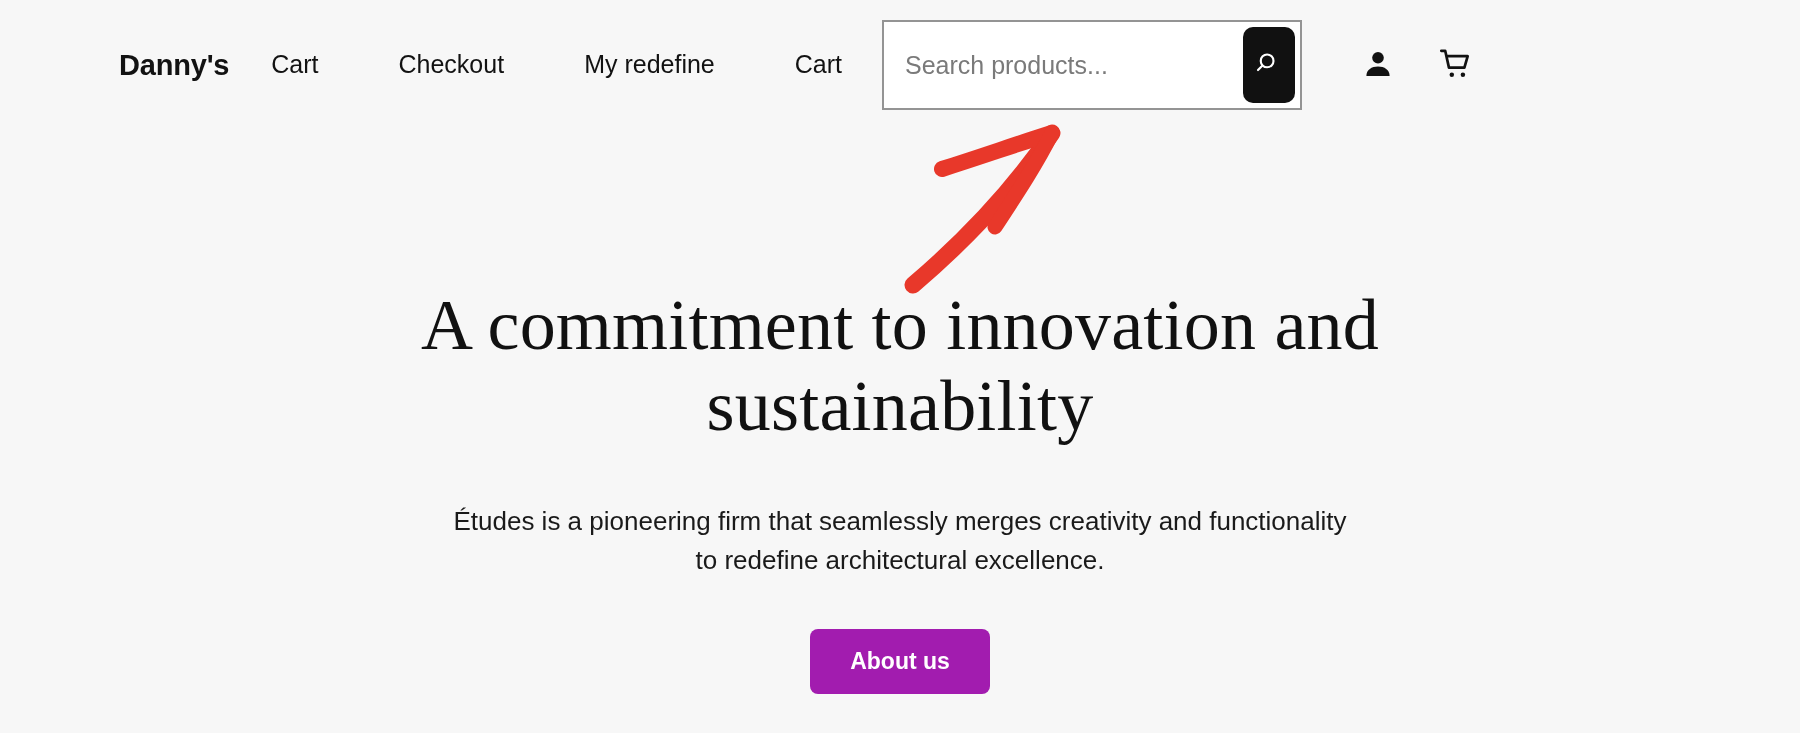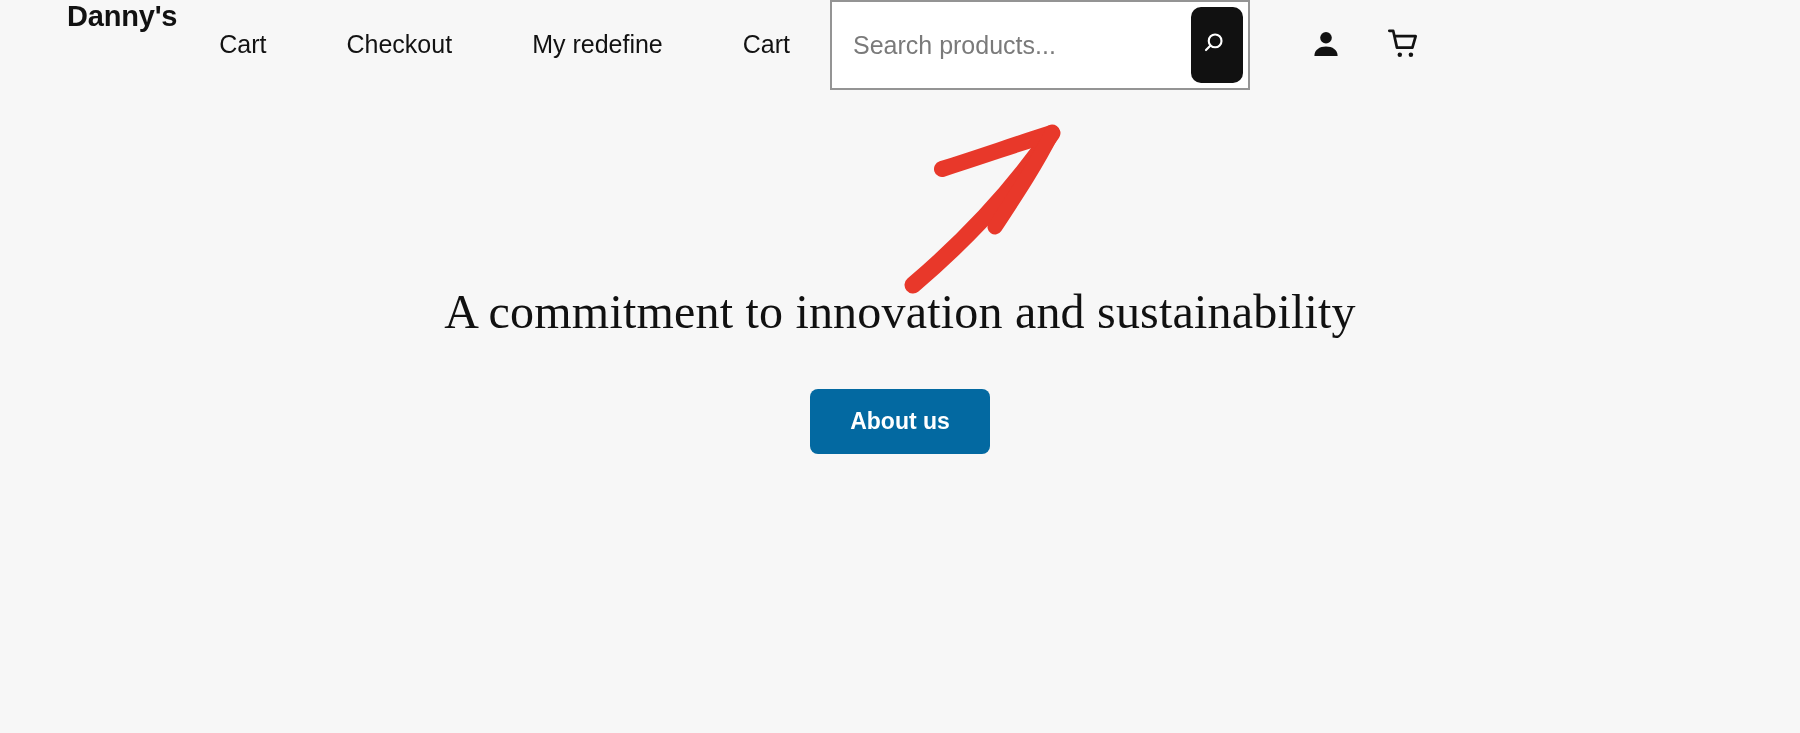--- a/index.html
+++ b/index.html
@@ -24,23 +24,23 @@
   }
 
   
   .site-header {
     position: absolute;
     top: 0;
     left: 0;
     width: 1436px;
     height: 130px;
     display: flex;
-    align-items: flex-start;
+    align-items: center;
     box-sizing: border-box;
-    padding: 0 80px 0 67px;
+    padding: 0 80px 0 119px;
   }
 
   .site-title {
     font-size: 29px;
     font-weight: bold;
     color: #121212;
     letter-spacing: -0.2px;
     white-space: nowrap;
   }
 
@@ -130,41 +130,41 @@
   .hero {
     position: absolute;
     top: 285px;
     left: 0;
     width: 1800px;
     text-align: center;
   }
 
   .hero-title {
     font-family: "Liberation Serif", "DejaVu Serif", serif;
-    font-size: 48px;
+    font-size: 72px;
     line-height: 1.12;
     font-weight: normal;
     color: #111111;
     margin: 0 auto;
     max-width: 960px;
     letter-spacing: 0.2px;
   }
 
   .hero-text {
     font-size: 26px;
     line-height: 1.48;
     color: #1a1a1a;
     margin: 56px auto 0;
     max-width: 900px;
   }
 
   .hero-cta {
     display: inline-block;
     margin-top: 50px;
-    background: #0369a1;
+    background: #a21caf;
     color: #ffffff;
     font-size: 23px;
     font-weight: bold;
     border: 0;
     border-radius: 8px;
     padding: 21px 40px;
     cursor: pointer;
     font-family: "Liberation Sans", sans-serif;
     line-height: 1;
   }
@@ -227,20 +227,21 @@
           </svg>
         </span>
       </button>
 
     </div>
   </header>
 
   <section class="hero">
     <h1 class="hero-title">A commitment to innovation and sustainability</h1>
 
+    <p class="hero-text">Études is a pioneering firm that seamlessly merges creativity and functionality to redefine architectural excellence.</p>
 
     <button class="hero-cta">About us</button>
   </section>
 
   <div class="annotation-arrow">
     <svg width="220" height="210" viewBox="0 0 220 210">
       <g fill="none" stroke="#e8382a" stroke-linecap="round" stroke-linejoin="round">
         <path d="M33 190 C 80 150, 130 100, 172 38" stroke-width="17"></path>
         <path d="M172 38 C 140 48, 100 62, 62 74" stroke-width="16"></path>
         <path d="M172 38 C 156 70, 136 100, 115 132" stroke-width="15"></path>

